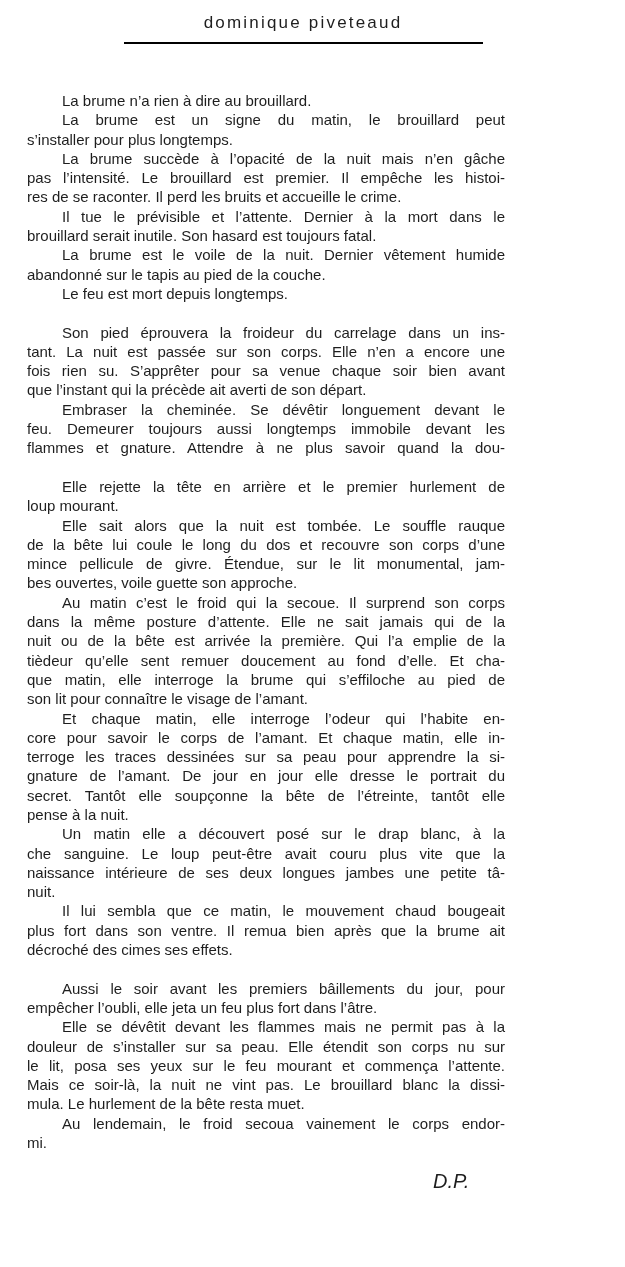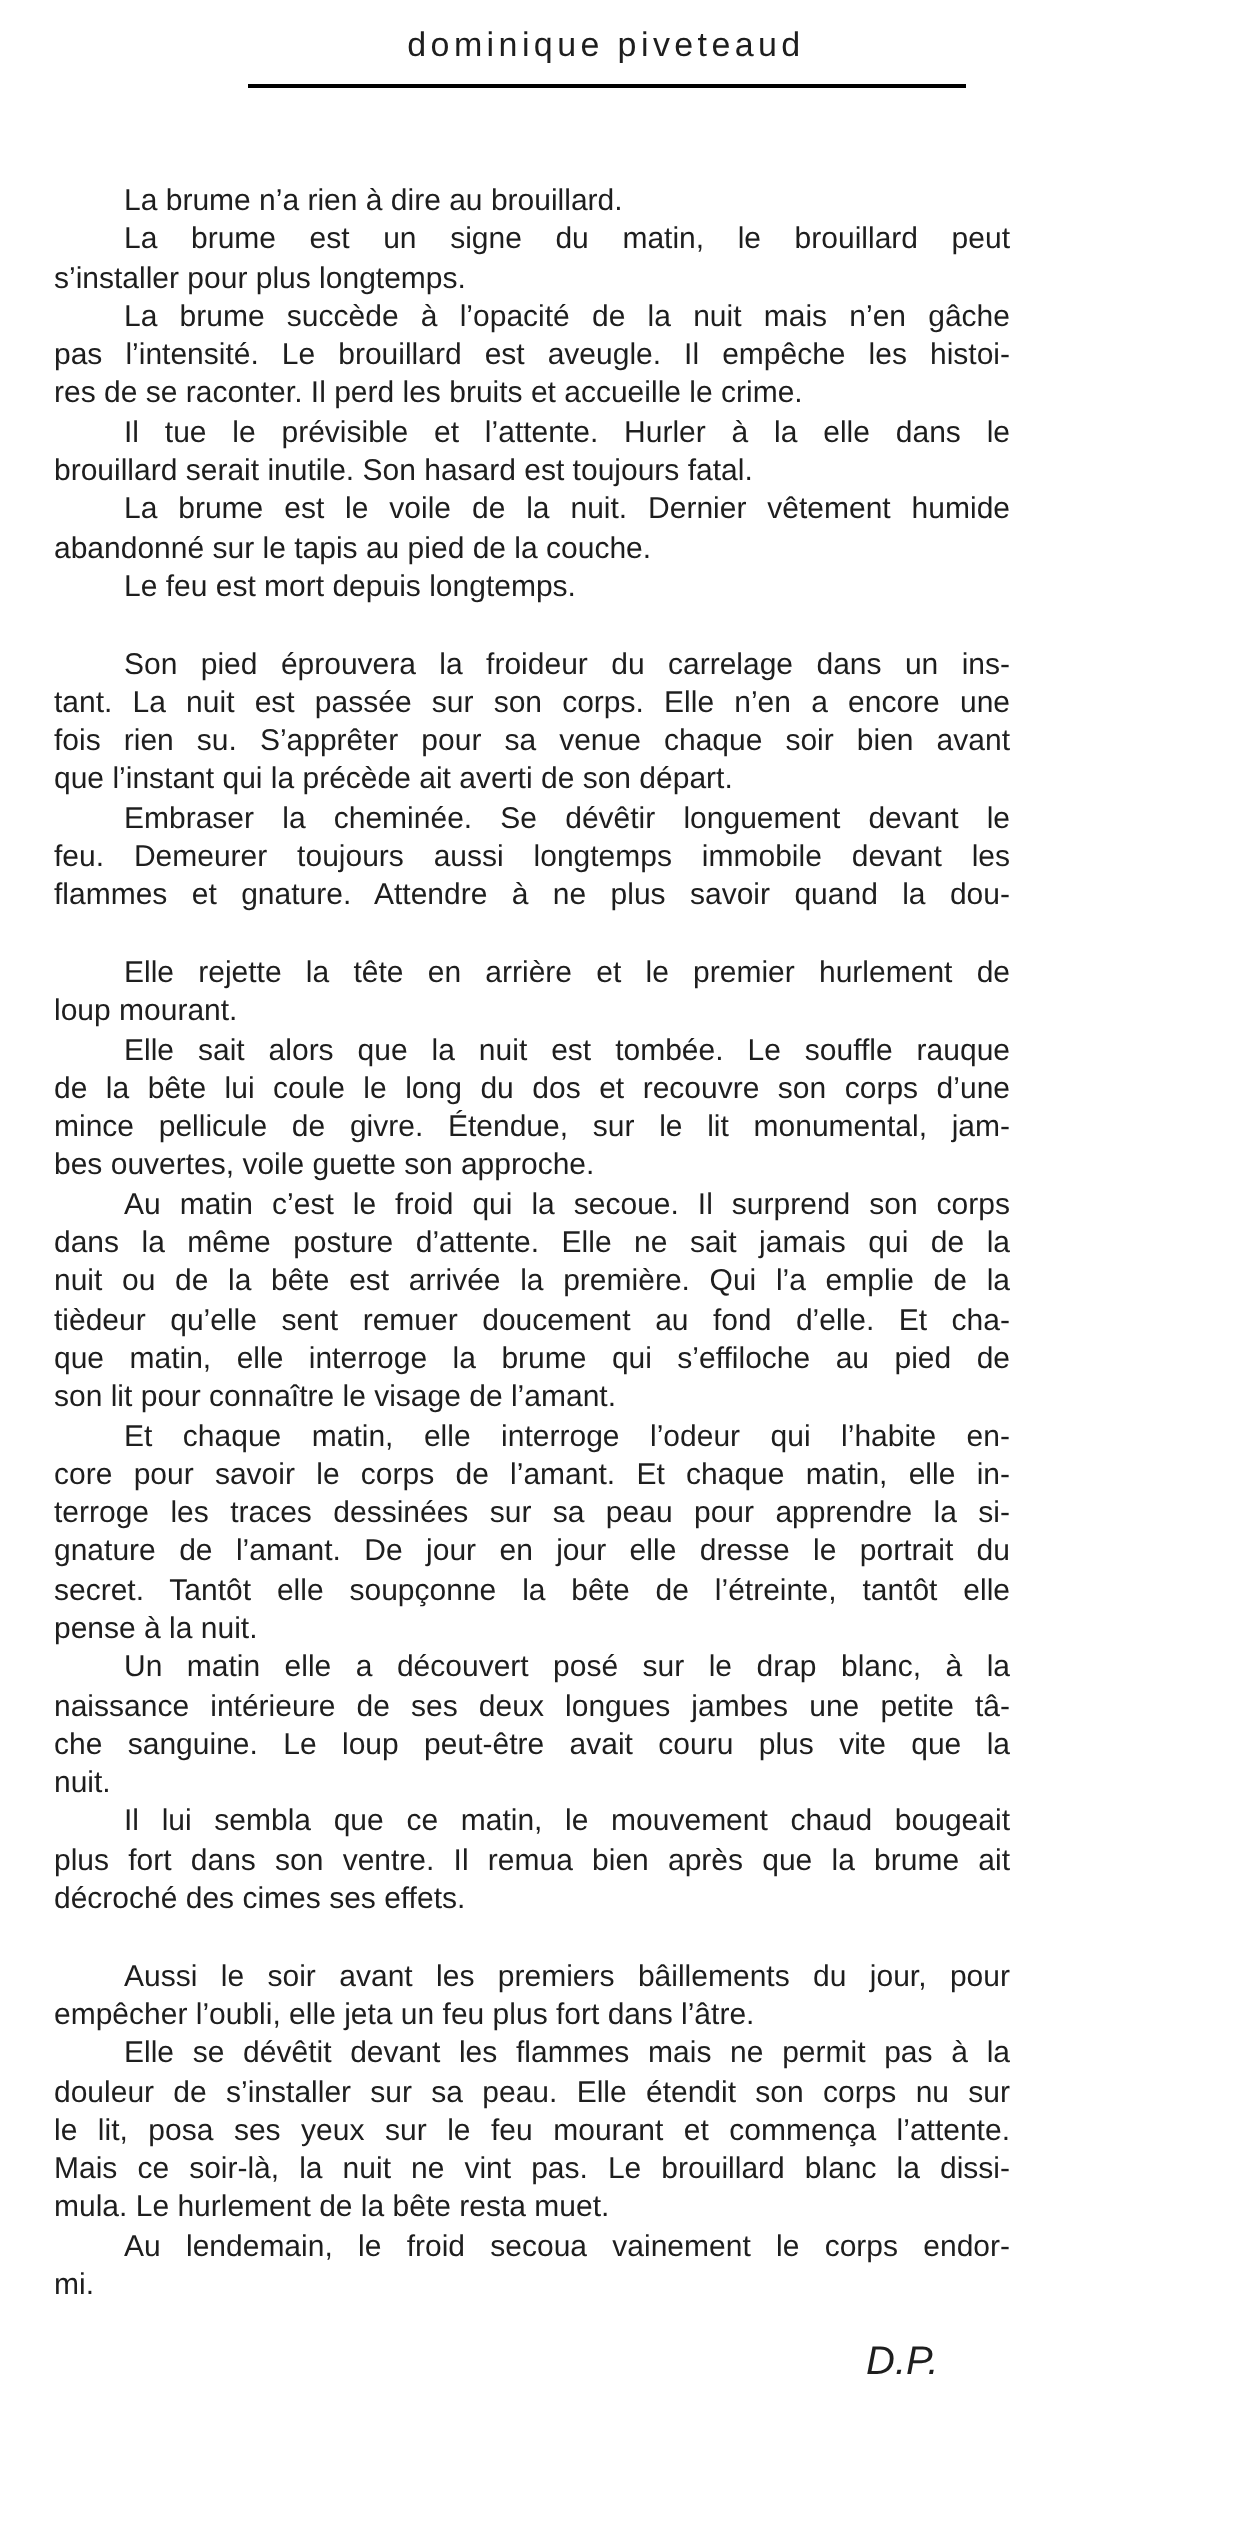--- a/index.html
+++ b/index.html
@@ -76,25 +76,25 @@
       <div class="stanza">
         <div class="paragraph">
           <div class="line first last">La brume n’a rien à dire au brouillard.</div>
         </div>
         <div class="paragraph">
           <div class="line first">La brume est un signe du matin, le brouillard peut</div>
           <div class="line last">s’installer pour plus longtemps.</div>
         </div>
         <div class="paragraph">
           <div class="line first">La brume succède à l’opacité de la nuit mais n’en gâche</div>
-          <div class="line">pas l’intensité. Le brouillard est aveugle. Il empêche les histoi-</div>
+          <div class="line">pas l’intensité. Le brouillard est premier. Il empêche les histoi-</div>
           <div class="line last">res de se raconter. Il perd les bruits et accueille le crime.</div>
         </div>
         <div class="paragraph">
-          <div class="line first">Il tue le prévisible et l’attente. Hurler à la elle dans le</div>
+          <div class="line first">Il tue le prévisible et l’attente. Dernier à la mort dans le</div>
           <div class="line last">brouillard serait inutile. Son hasard est toujours fatal.</div>
         </div>
         <div class="paragraph">
           <div class="line first">La brume est le voile de la nuit. Dernier vêtement humide</div>
           <div class="line last">abandonné sur le tapis au pied de la couche.</div>
         </div>
         <div class="paragraph">
           <div class="line first last">Le feu est mort depuis longtemps.</div>
         </div>
       </div>
@@ -133,22 +133,22 @@
         <div class="paragraph">
           <div class="line first">Et chaque matin, elle interroge l’odeur qui l’habite en-</div>
           <div class="line">core pour savoir le corps de l’amant. Et chaque matin, elle in-</div>
           <div class="line">terroge les traces dessinées sur sa peau pour apprendre la si-</div>
           <div class="line">gnature de l’amant. De jour en jour elle dresse le portrait du</div>
           <div class="line">secret. Tantôt elle soupçonne la bête de l’étreinte, tantôt elle</div>
           <div class="line last">pense à la nuit.</div>
         </div>
         <div class="paragraph">
           <div class="line first">Un matin elle a découvert posé sur le drap blanc, à la</div>
+          <div class="line">che sanguine. Le loup peut-être avait couru plus vite que la</div>
           <div class="line">naissance intérieure de ses deux longues jambes une petite tâ-</div>
-          <div class="line">che sanguine. Le loup peut-être avait couru plus vite que la</div>
           <div class="line last">nuit.</div>
         </div>
         <div class="paragraph">
           <div class="line first">Il lui sembla que ce matin, le mouvement chaud bougeait</div>
           <div class="line">plus fort dans son ventre. Il remua bien après que la brume ait</div>
           <div class="line last">décroché des cimes ses effets.</div>
         </div>
       </div>
       <div class="stanza">
         <div class="paragraph">

